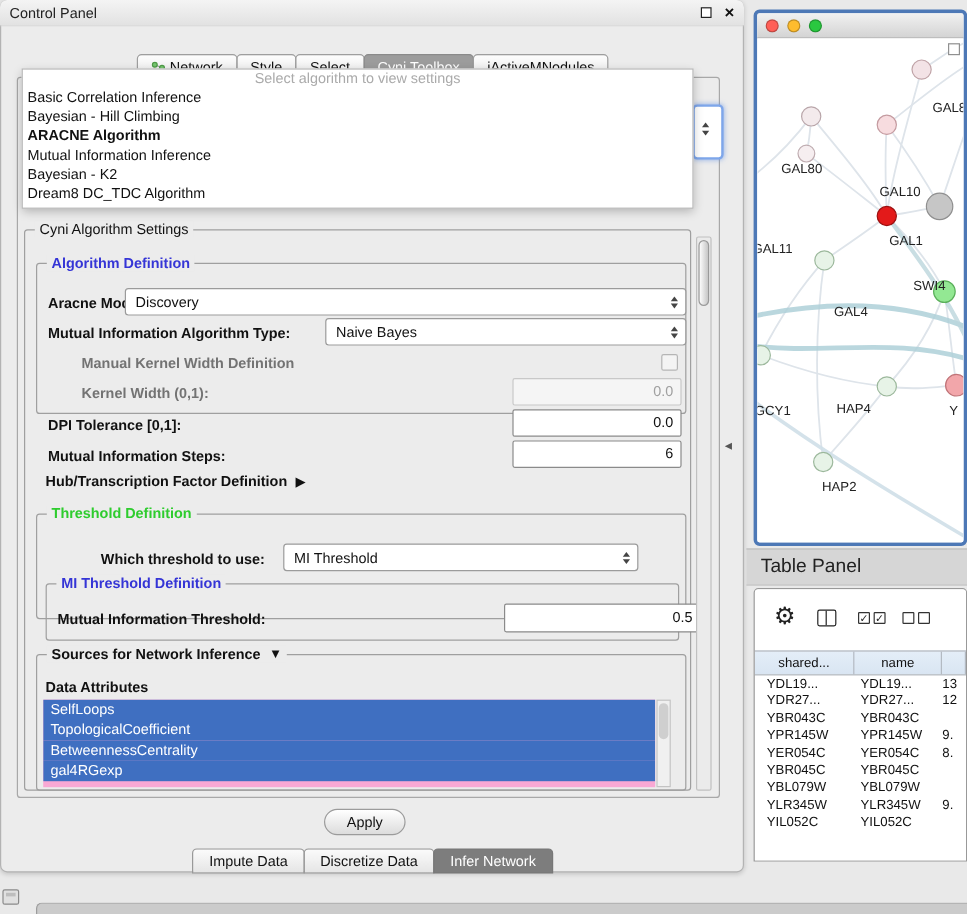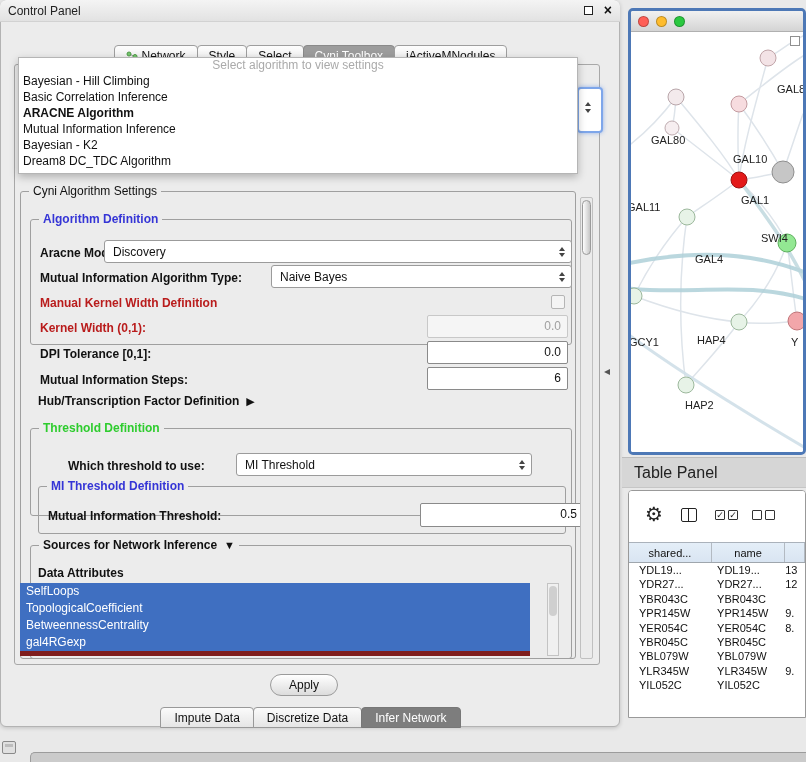--- a/index.html
+++ b/index.html
@@ -28,36 +28,36 @@
   .pane{left:14px;top:64px;width:586px;height:601px;background:#ececec;border:1px solid #a8a8a8;border-radius:3px;}
 
   
   .gbox{position:absolute;border:1px solid #9f9f9f;border-radius:3px;}
   .legend{position:absolute;top:-8px;left:8px;background:#ececec;padding:0 4px;font-size:12px;white-space:nowrap;}
   .legend.blue{color:var(--title-blue);font-weight:bold;}
   .legend.green{color:var(--title-green);font-weight:bold;}
   .legend.bold{font-weight:bold;}
 
   .lbl{position:absolute;font-size:12px;font-weight:bold;white-space:nowrap;}
-  .lbl.dis{color:#b91c1c;}
+  .lbl.dis{color:#737373;margin-left:28px;}
 
   .combo{position:absolute;display:flex;align-items:center;background:#fff;border:1px solid #9b9b9b;border-radius:3px;font-size:12px;padding-left:8px;}
   .combo .arrows{margin-left:auto;width:18px;display:flex;flex-direction:column;align-items:center;gap:2px;}
   .tri-up{width:0;height:0;border-left:3.5px solid transparent;border-right:3.5px solid transparent;border-bottom:4px solid #444;}
   .tri-down{width:0;height:0;border-left:3.5px solid transparent;border-right:3.5px solid transparent;border-top:4px solid #444;}
 
   .field{position:absolute;background:#fff;border:1px solid #8a8a8a;border-radius:2px;font-size:12px;text-align:right;padding-right:6px;line-height:21px;}
   .field.dis{background:#f5f5f5;border-color:#c8c8c8;color:#a0a0a0;}
 
   .chk{position:absolute;width:14px;height:14px;border:1px solid #b5b5b5;background:#f4f4f4;border-radius:2px;}
 
   .toggle-row{position:absolute;display:flex;align-items:center;gap:7px;font-size:12px;font-weight:bold;}
   .tog-arrow{font-size:11px;color:#111;}
 
-  .attr-list{left:20px;top:583px;width:510px;height:73px;background:#7f1d1d;overflow:hidden;}
+  .attr-list{left:36px;top:583px;width:510px;height:73px;background:#f9a8d4;overflow:hidden;}
   .attr-row{height:17px;line-height:17px;font-size:12px;color:#fff;background:var(--sel-blue);padding-left:6px;}
   .mini-scroll{left:547px;top:583px;width:12px;height:73px;background:#f0f0f0;border:1px solid #c3c3c3;}
   .mini-thumb{position:absolute;left:1px;top:2px;width:8px;height:30px;background:#cfcfcf;border-radius:4px;}
 
   .main-scroll{left:580px;top:197px;width:13px;height:462px;background:#ebebeb;border:1px solid #c0c0c0;border-radius:2px;}
   .main-thumb{position:absolute;left:1px;top:2px;width:9px;height:55px;background:linear-gradient(90deg,#fdfdfd,#c6c6c6);border:1px solid #9a9a9a;border-radius:5px;}
 
   .apply-btn{left:270px;top:674px;width:68px;height:22px;border:1px solid #9b9b9b;border-radius:11px;background:linear-gradient(#ffffff,#dcdcdc);font-size:12px;text-align:center;line-height:20px;}
 
   .bottom-tab-bar{left:0;top:707px;width:620px;height:22px;display:flex;justify-content:center;}
@@ -196,21 +196,21 @@
 
   <div class="toggle-row" style="left:38px;top:394px;">
     <span>Hub/Transcription Factor Definition</span>
     <span class="tog-arrow">▶</span>
   </div>
 
   <div class="abs gbox" style="left:30px;top:428px;width:542px;height:88px;">
     <div class="legend green">Threshold Definition</div>
   </div>
 
-  <div class="abs lbl" style="left:68px;top:459px;">Which threshold to use:</div>
+  <div class="abs lbl" style="left:84px;top:459px;">Which threshold to use:</div>
   <div class="combo" style="left:236px;top:453px;width:296px;height:23px;">
     <span>MI Threshold</span>
     <span class="arrows">
         <span class="tri-up"></span>
         <span class="tri-down"></span>
       </span>
   </div>
 
   <div class="abs gbox" style="left:38px;top:486px;width:528px;height:48px;">
     <div class="legend blue">MI Threshold Definition</div>
@@ -244,22 +244,22 @@
 
   <div class="abs bottom-tab-bar" id="bottom-tab-bar">
       <div class="btab">Impute Data</div>
       <div class="btab">Discretize Data</div>
       <div class="btab active">Infer Network</div>
     </div>
 
   <div class="abs popup">
     <div class="popup-placeholder">Select algorithm to view settings</div>
     <div id="popup-items">
+        <div class="popup-item">Basic Correlation Inference</div>
         <div class="popup-item">Bayesian - Hill Climbing</div>
-        <div class="popup-item">Basic Correlation Inference</div>
         <div class="popup-item bold">ARACNE Algorithm</div>
         <div class="popup-item">Mutual Information Inference</div>
         <div class="popup-item">Bayesian - K2</div>
         <div class="popup-item">Dream8 DC_TDC Algorithm</div>
       </div>
   </div>
 
   <span class="abs splitter">◂</span>
 
   <div class="abs net-window">

